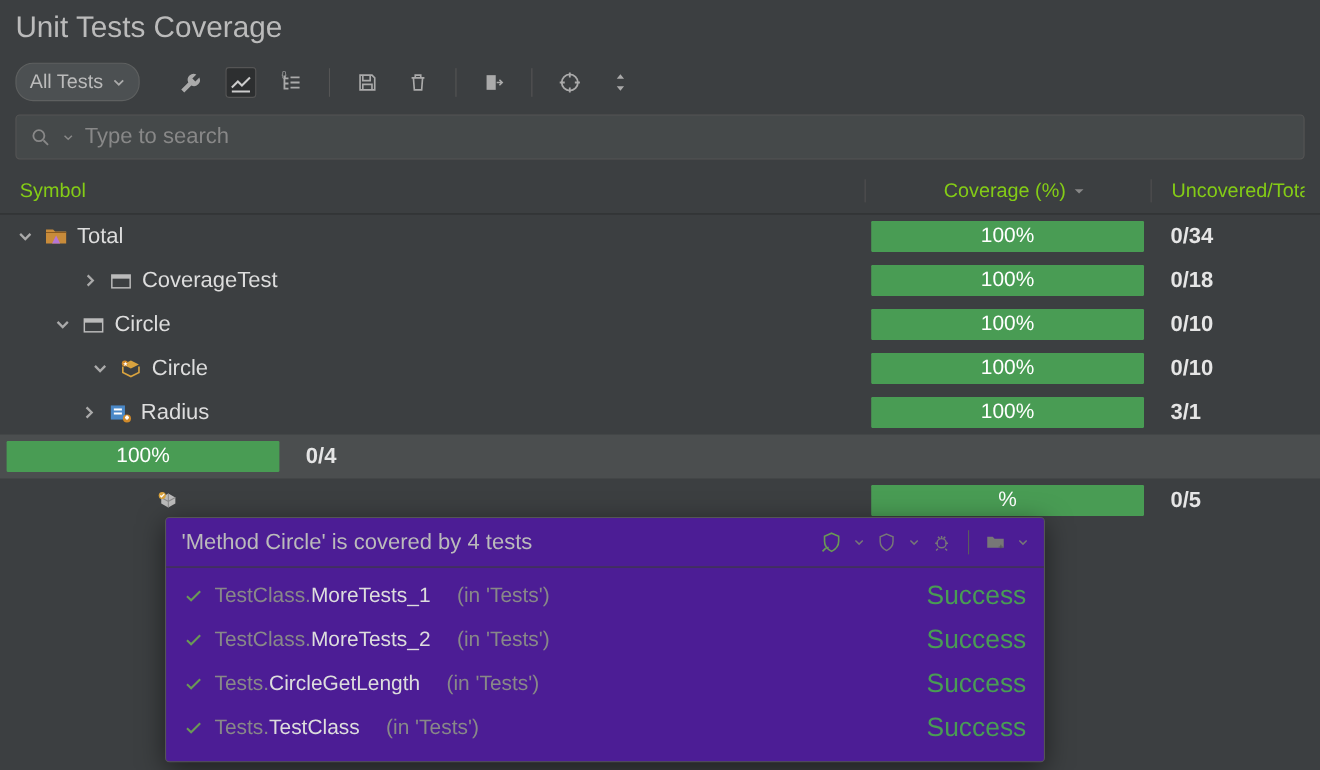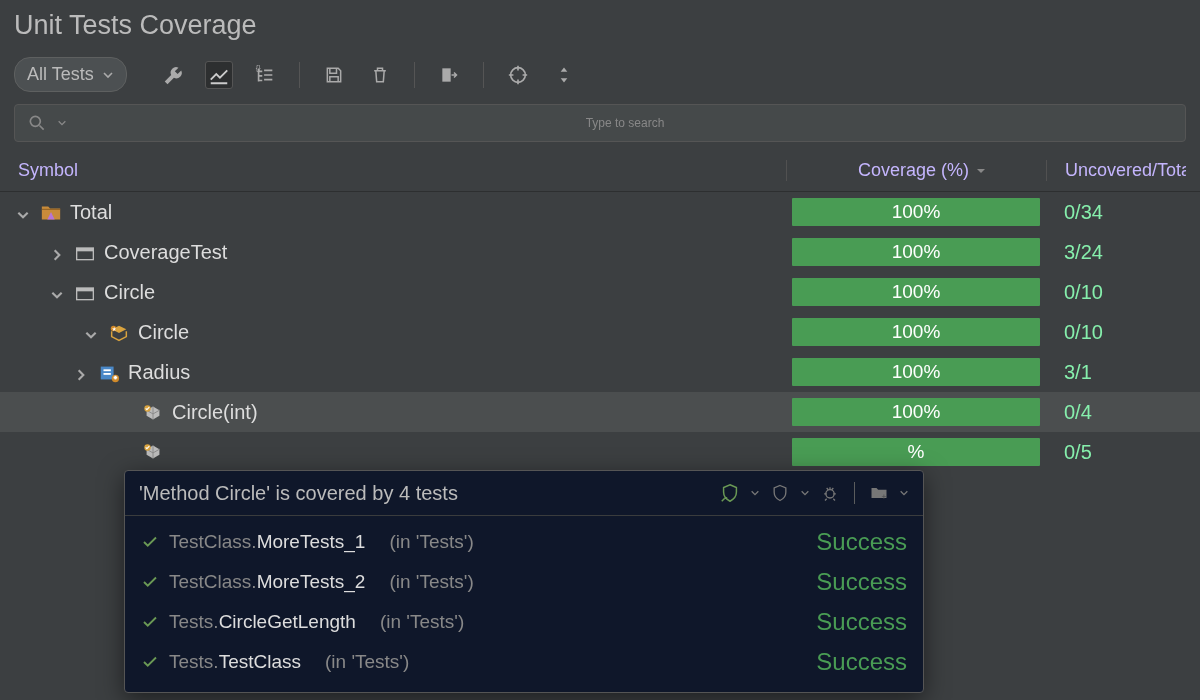--- a/index.html
+++ b/index.html
@@ -58,29 +58,28 @@
     align-items: center;
     padding: 8px 12px;
     gap: 10px;
   }
   .search-bar input {
     flex: 1;
     background: transparent;
     border: none;
     outline: none;
     color: #fef9c3;
-    font-size: 12px;
-    text-align: center;
+    font-size: 20px;
   }
   .search-bar input::placeholder { color: #888; }
   .headers {
     display: flex;
     align-items: center;
     font-size: 18px;
-    color: #c4b5fd;
+    color: #84cc16;
     padding: 10px 14px 10px 18px;
     border-bottom: 1px solid #2d2f30;
     justify-content: flex-end;
   }
   .col-symbol { flex: 1; }
   .col-cov {
     width: 260px;
     text-align: center;
     display: flex;
     justify-content: center;
@@ -97,21 +96,21 @@
     white-space: nowrap;
   }
   .tree { }
   .row {
     display: flex;
     align-items: center;
     padding: 4px 14px 4px 0;
     height: 40px;
   }
   .row.selected { background: #4b4e4f; }
-  .row .label-area { flex: 1; display: flex; align-items: flex-end; gap: 8px; font-size: 20px; color: #ddd; }
+  .row .label-area { flex: 1; display: flex; align-items: center; gap: 8px; font-size: 20px; color: #ddd; }
   .expander {
     width: 18px; height: 18px;
     display: flex; align-items: center; justify-content: center;
     cursor: pointer;
   }
   .cov-cell {
     width: 260px;
     padding: 0 6px;
     display: flex;
     align-items: center;
@@ -125,30 +124,31 @@
     display: flex;
     align-items: center;
     justify-content: center;
     font-size: 19px;
     border-radius: 1px;
   }
   .unc-cell {
     width: 140px;
     padding-left: 18px;
     font-size: 20px;
-    color: #86efac;
+    color: #e5e5e5;
+    font-weight: bold;
   }
   .node-icon { width: 22px; height: 22px; display: flex; align-items: center; justify-content: center; }
   
   .popup {
     position: absolute;
-    left: 124px;
+    left: 150px;
     top: 470px;
     width: 800px;
-    background: #0f172a;
+    background: #4c1d95;
     border: 1px solid #555;
     border-radius: 4px;
     box-shadow: 0 6px 24px rgba(0,0,0,0.5);
   }
   .popup-header {
     display: flex;
     align-items: center;
     padding: 10px 14px;
     gap: 10px;
     border-bottom: 1px solid #3a3c3d;
@@ -276,38 +276,38 @@
           </svg>
         </span>
         <span>Total</span>
       </div>
       <div class="cov-cell">
         <div class="cov-bar">100%</div>
       </div>
       <div class="unc-cell">0/34</div>
     </div>
     <div class="row">
-      <div class="label-area" style="padding-left: 48px;">
+      <div class="label-area" style="padding-left: 73px;">
         <span class="expander">
           <svg class="chev" width="14" height="14" viewBox="0 0 12 12">
             <path d="M4 2 L8 6 L4 10" fill="none" stroke="#aaa" stroke-width="1.8"></path>
           </svg>
         </span>
         <span class="node-icon">
           <svg width="20" height="18" viewBox="0 0 24 20">
             <rect x="2" y="4" width="20" height="14" fill="none" stroke="#bbb" stroke-width="1.6"></rect>
             <rect x="2" y="4" width="20" height="4" fill="#bbb"></rect>
           </svg>
         </span>
         <span>CoverageTest</span>
       </div>
       <div class="cov-cell">
         <div class="cov-bar">100%</div>
       </div>
-      <div class="unc-cell">3/24</div>
+      <div class="unc-cell">0/18</div>
     </div>
     <div class="row">
       <div class="label-area" style="padding-left: 48px;">
         <span class="expander">
           <svg class="chev" width="14" height="14" viewBox="0 0 12 12">
             <path d="M2 4 L6 8 L10 4" fill="none" stroke="#aaa" stroke-width="1.8"></path>
           </svg>
         </span>
         <span class="node-icon">
           <svg width="20" height="18" viewBox="0 0 24 20">
@@ -362,32 +362,20 @@
           </svg>
         </span>
         <span>Radius</span>
       </div>
       <div class="cov-cell">
         <div class="cov-bar">100%</div>
       </div>
       <div class="unc-cell">3/1</div>
     </div>
     <div class="row selected">
-      <div class="label-area" style="padding-left: 116px;">
-        <span class="expander"></span>
-        <span class="node-icon">
-          <svg width="22" height="20" viewBox="0 0 24 20">
-            <path d="M12 3l7 4v6l-7 4-7-4V7z" fill="#bbb"></path>
-            <path d="M12 3v14M5 7l7 4 7-4" fill="none" stroke="#888" stroke-width="1"></path>
-            <circle cx="6" cy="5" r="3.5" fill="#d9a33e"></circle>
-            <path d="M4 5l1.3 1.3L8 3.5" fill="none" stroke="#fff" stroke-width="1.2"></path>
-          </svg>
-        </span>
-        <span>Circle(int)</span>
-      </div>
       <div class="cov-cell">
         <div class="cov-bar">100%</div>
       </div>
       <div class="unc-cell">0/4</div>
     </div>
     <div class="row">
       <div class="label-area" style="padding-left: 116px;">
         <span class="expander"></span>
         <span class="node-icon">
           <svg width="22" height="20" viewBox="0 0 24 20">

